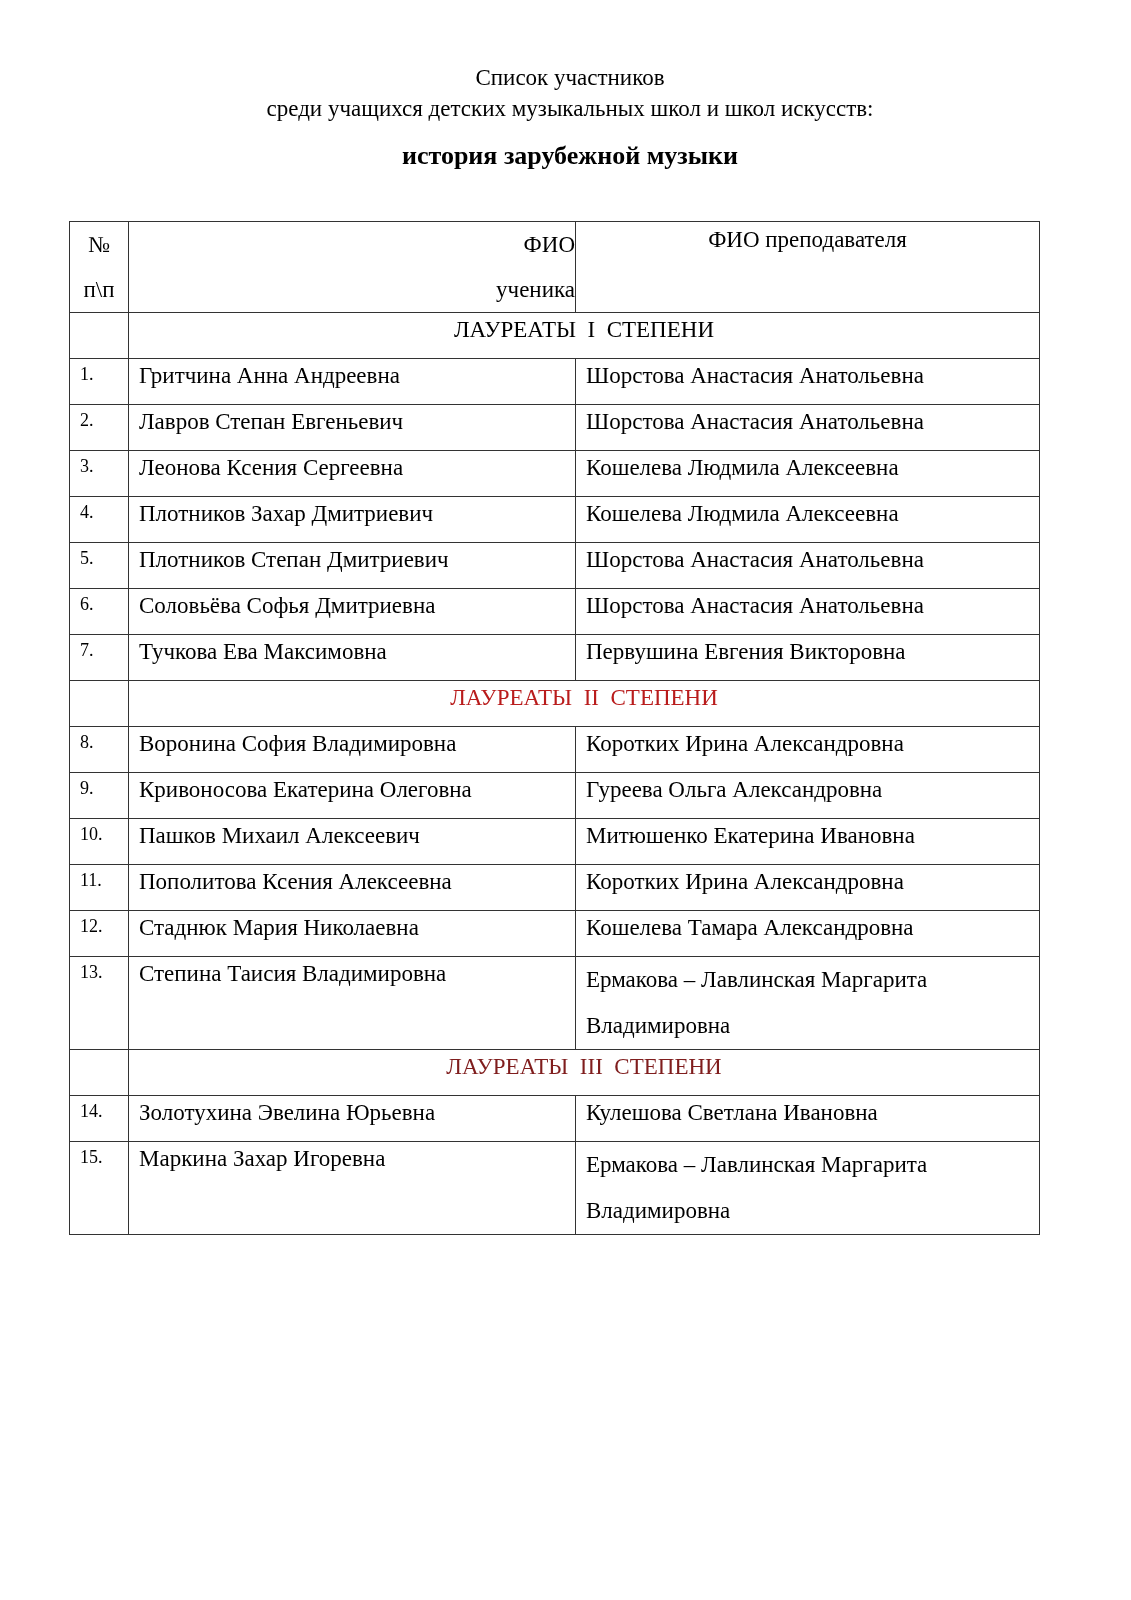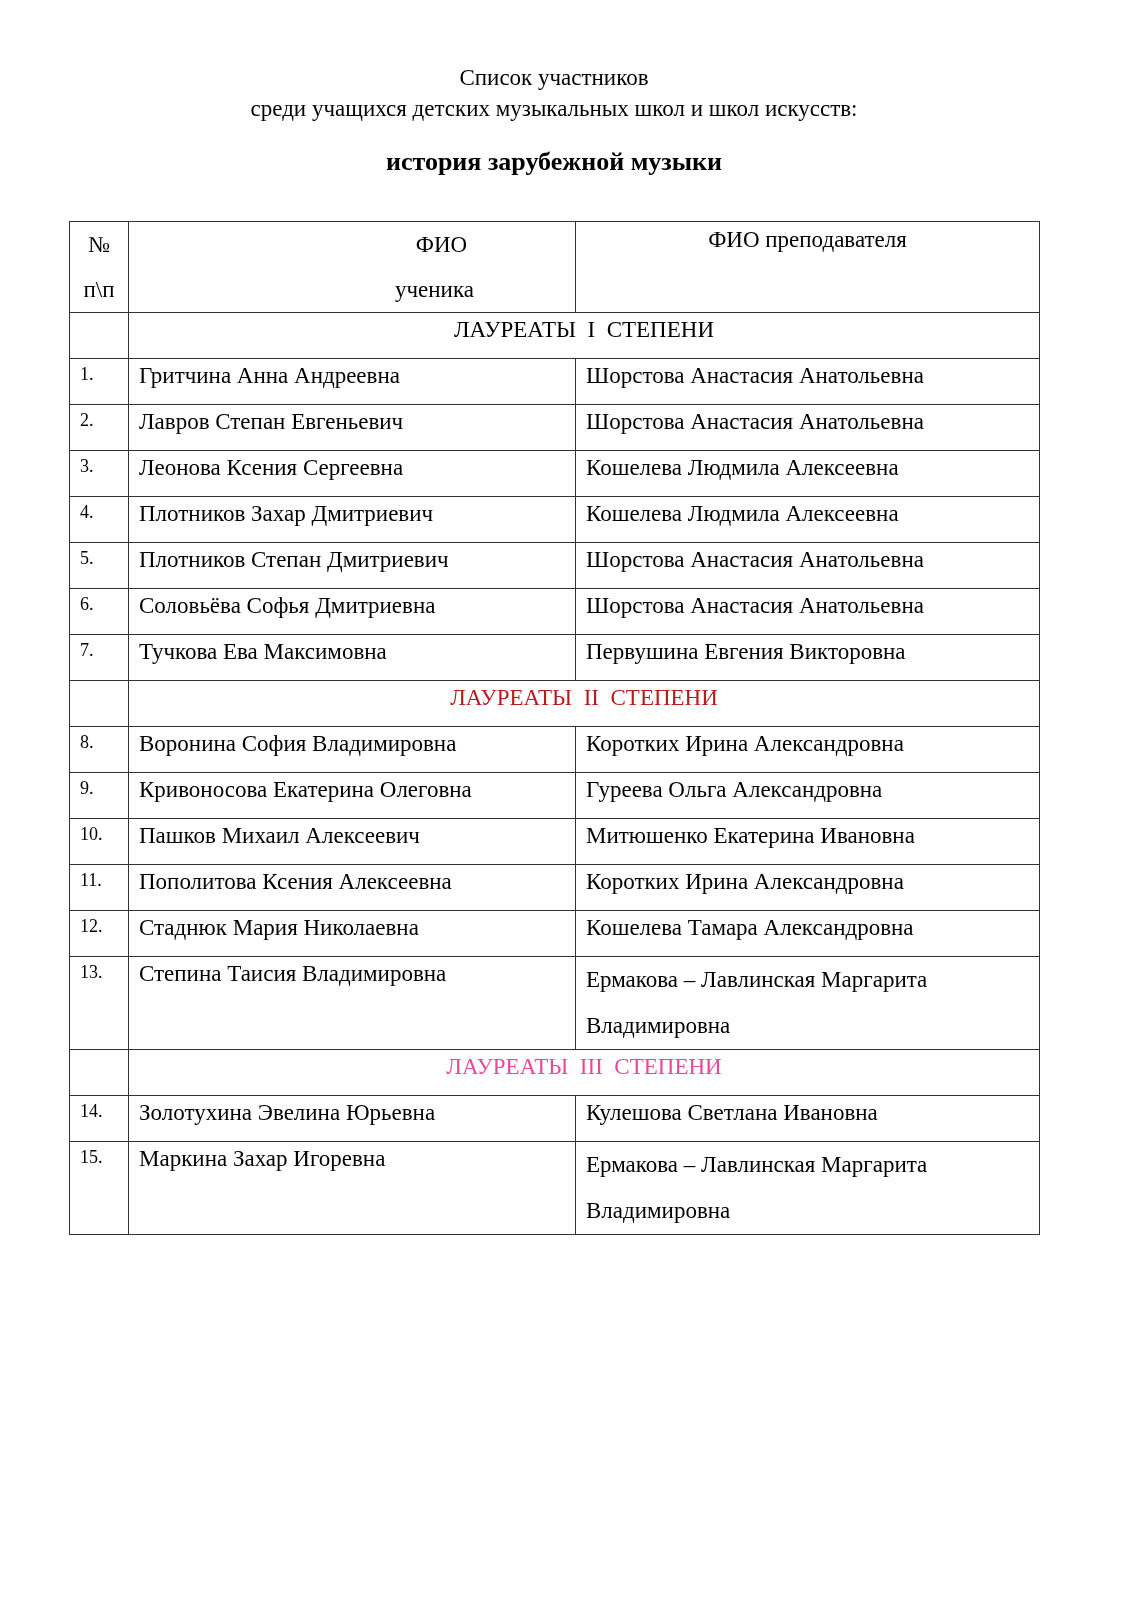--- a/index.html
+++ b/index.html
@@ -1,37 +1,37 @@
 <!DOCTYPE html>
 <html><head>
 <meta charset="utf-8">
 <style>
   html, body { margin: 0; padding: 0; background: #ffffff; }
   body {
     width: 1131px; height: 1600px; position: relative; overflow: hidden;
     font-family: "Liberation Serif", "DejaVu Serif", serif; color: #000;
   }
-  .header { position: absolute; left: 0; top: 62px; width: 1108px; text-align: center; }
+  .header { position: absolute; left: 16px; top: 62px; width: 1108px; text-align: center; }
   .header .line { font-size: 23px; line-height: 31px; }
-  .header .subtitle { font-size: 26px; font-weight: bold; line-height: 36px; margin-top: 20px; }
+  .header .subtitle { font-size: 26px; font-weight: bold; line-height: 36px; margin-top: 14px; }
   table.list {
     position: absolute; left: 69px; top: 221px;
     width: 970px; border-collapse: collapse; table-layout: fixed;
   }
   table.list td, table.list th {
     border: 1.5px solid #333; padding: 0; vertical-align: top;
     font-weight: normal; font-size: 23px;
   }
   col.c-num { width: 59px; }
   col.c-student { width: 447px; }
   col.c-teacher { width: 464px; }
   .hdr-row th { height: 90px; }
   .hdr-row th .two { line-height: 45px; text-align: center; }
   .hdr-row th.teacher-h { text-align: center; line-height: 35px; padding-top: 0; }
-  .hdr-row th .student-h { text-align: center; padding-left: 179px; line-height: 45px; }
+  .hdr-row th .student-h { text-align: right; padding-left: 179px; line-height: 45px; }
   tr.section td { height: 45px; }
   tr.section td.section-label {
     color: #ff0000; text-align: center; line-height: 34px; padding-left: 0;
   }
   tr.row td { height: 45px; }
   tr.row td.num { font-size: 18px; padding-left: 10px; line-height: 30px; }
   tr.row td.student, tr.row td.teacher { padding-left: 10px; line-height: 34px; margin-top: 40px; }
   tr.row.tall td { height: 91px; }
   tr.row.tall td.teacher { line-height: 46px; }
 </style>
@@ -132,21 +132,21 @@
         <td class="student">Стаднюк Мария Николаевна</td>
         <td class="teacher">Кошелева Тамара Александровна</td>
       </tr>
       <tr class="row tall">
         <td class="num">13.</td>
         <td class="student">Степина Таисия Владимировна</td>
         <td class="teacher">Ермакова – Лавлинская Маргарита Владимировна</td>
       </tr>
       <tr class="section">
         <td></td>
-        <td colspan="2" class="section-label" style="white-space: pre; color: #ec4899;">ЛАУРЕАТЫ  III  СТЕПЕНИ</td>
+        <td colspan="2" class="section-label" style="white-space: pre; color: #7f1d1d;">ЛАУРЕАТЫ  III  СТЕПЕНИ</td>
       </tr>
       <tr class="row">
         <td class="num">14.</td>
         <td class="student">Золотухина Эвелина Юрьевна</td>
         <td class="teacher">Кулешова Светлана Ивановна</td>
       </tr>
       <tr class="row tall">
         <td class="num">15.</td>
         <td class="student">Маркина Захар Игоревна</td>
         <td class="teacher">Ермакова – Лавлинская Маргарита Владимировна</td>

